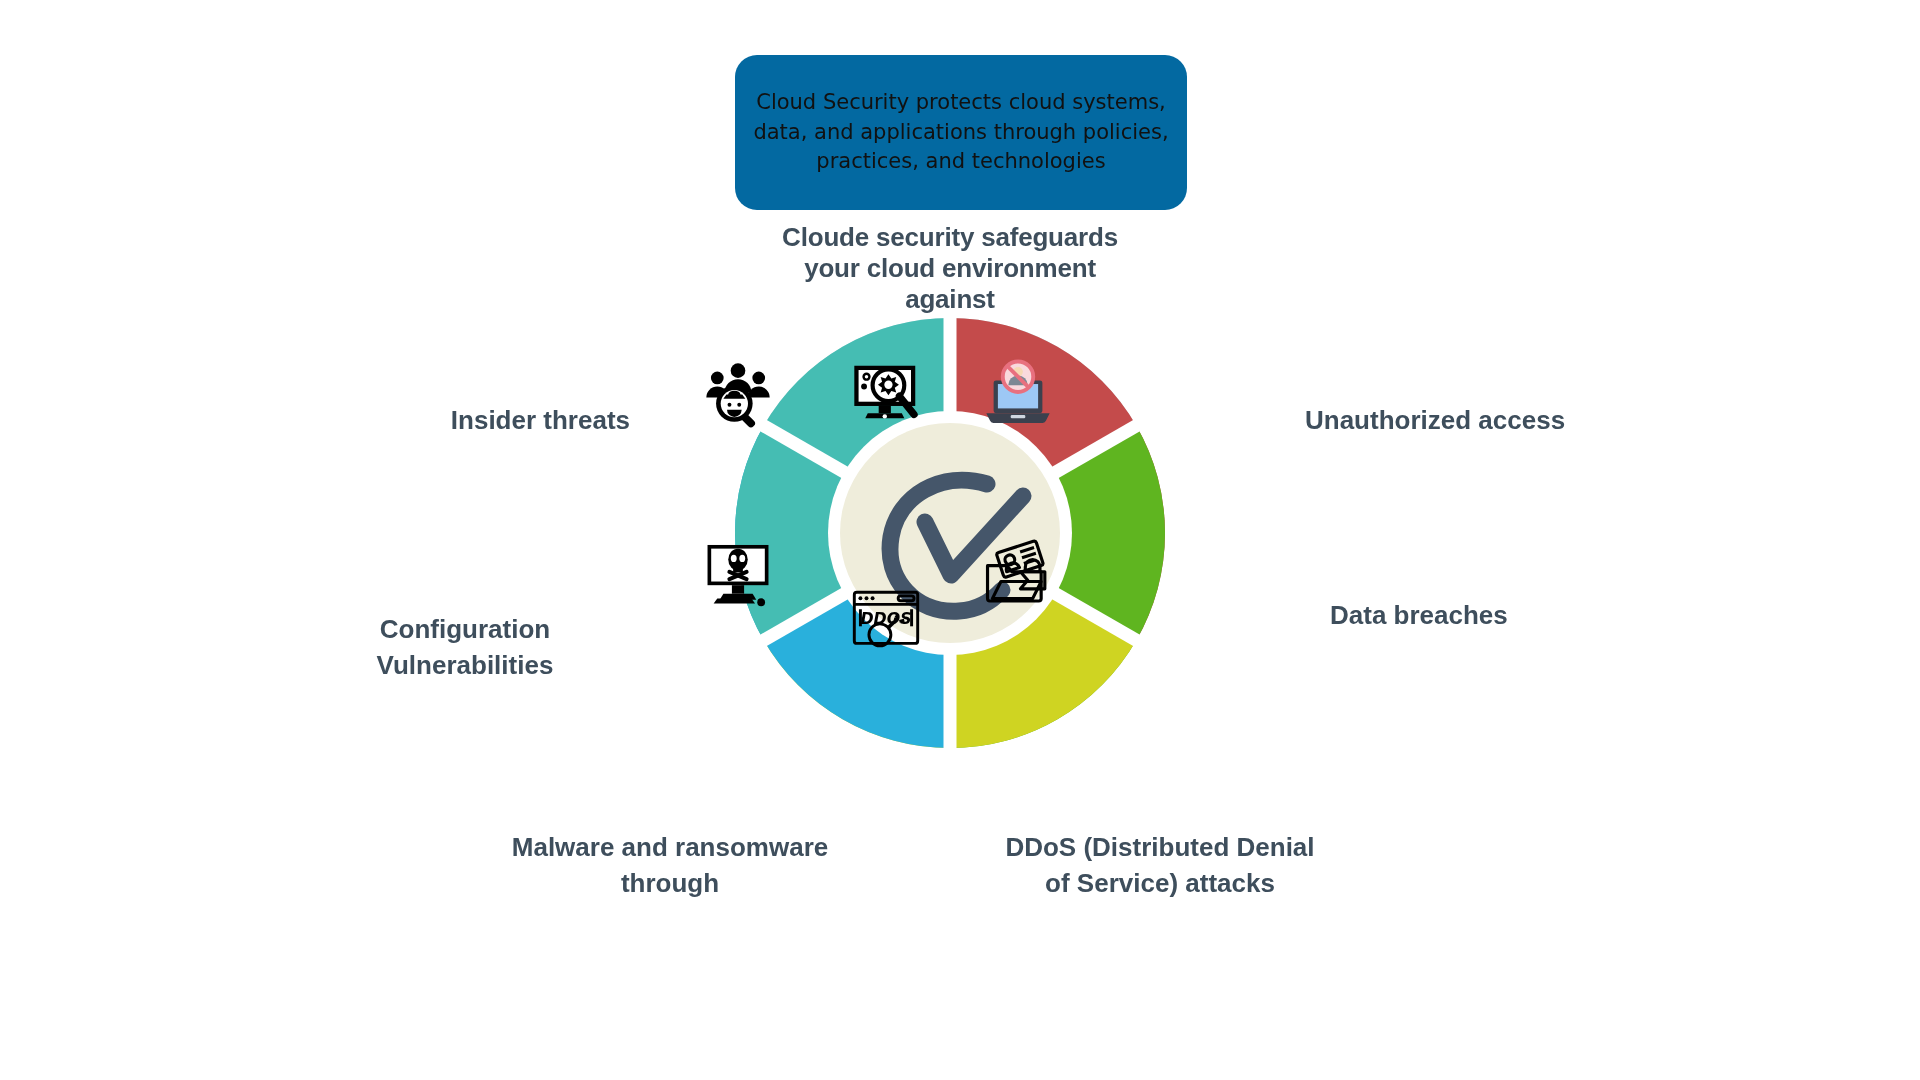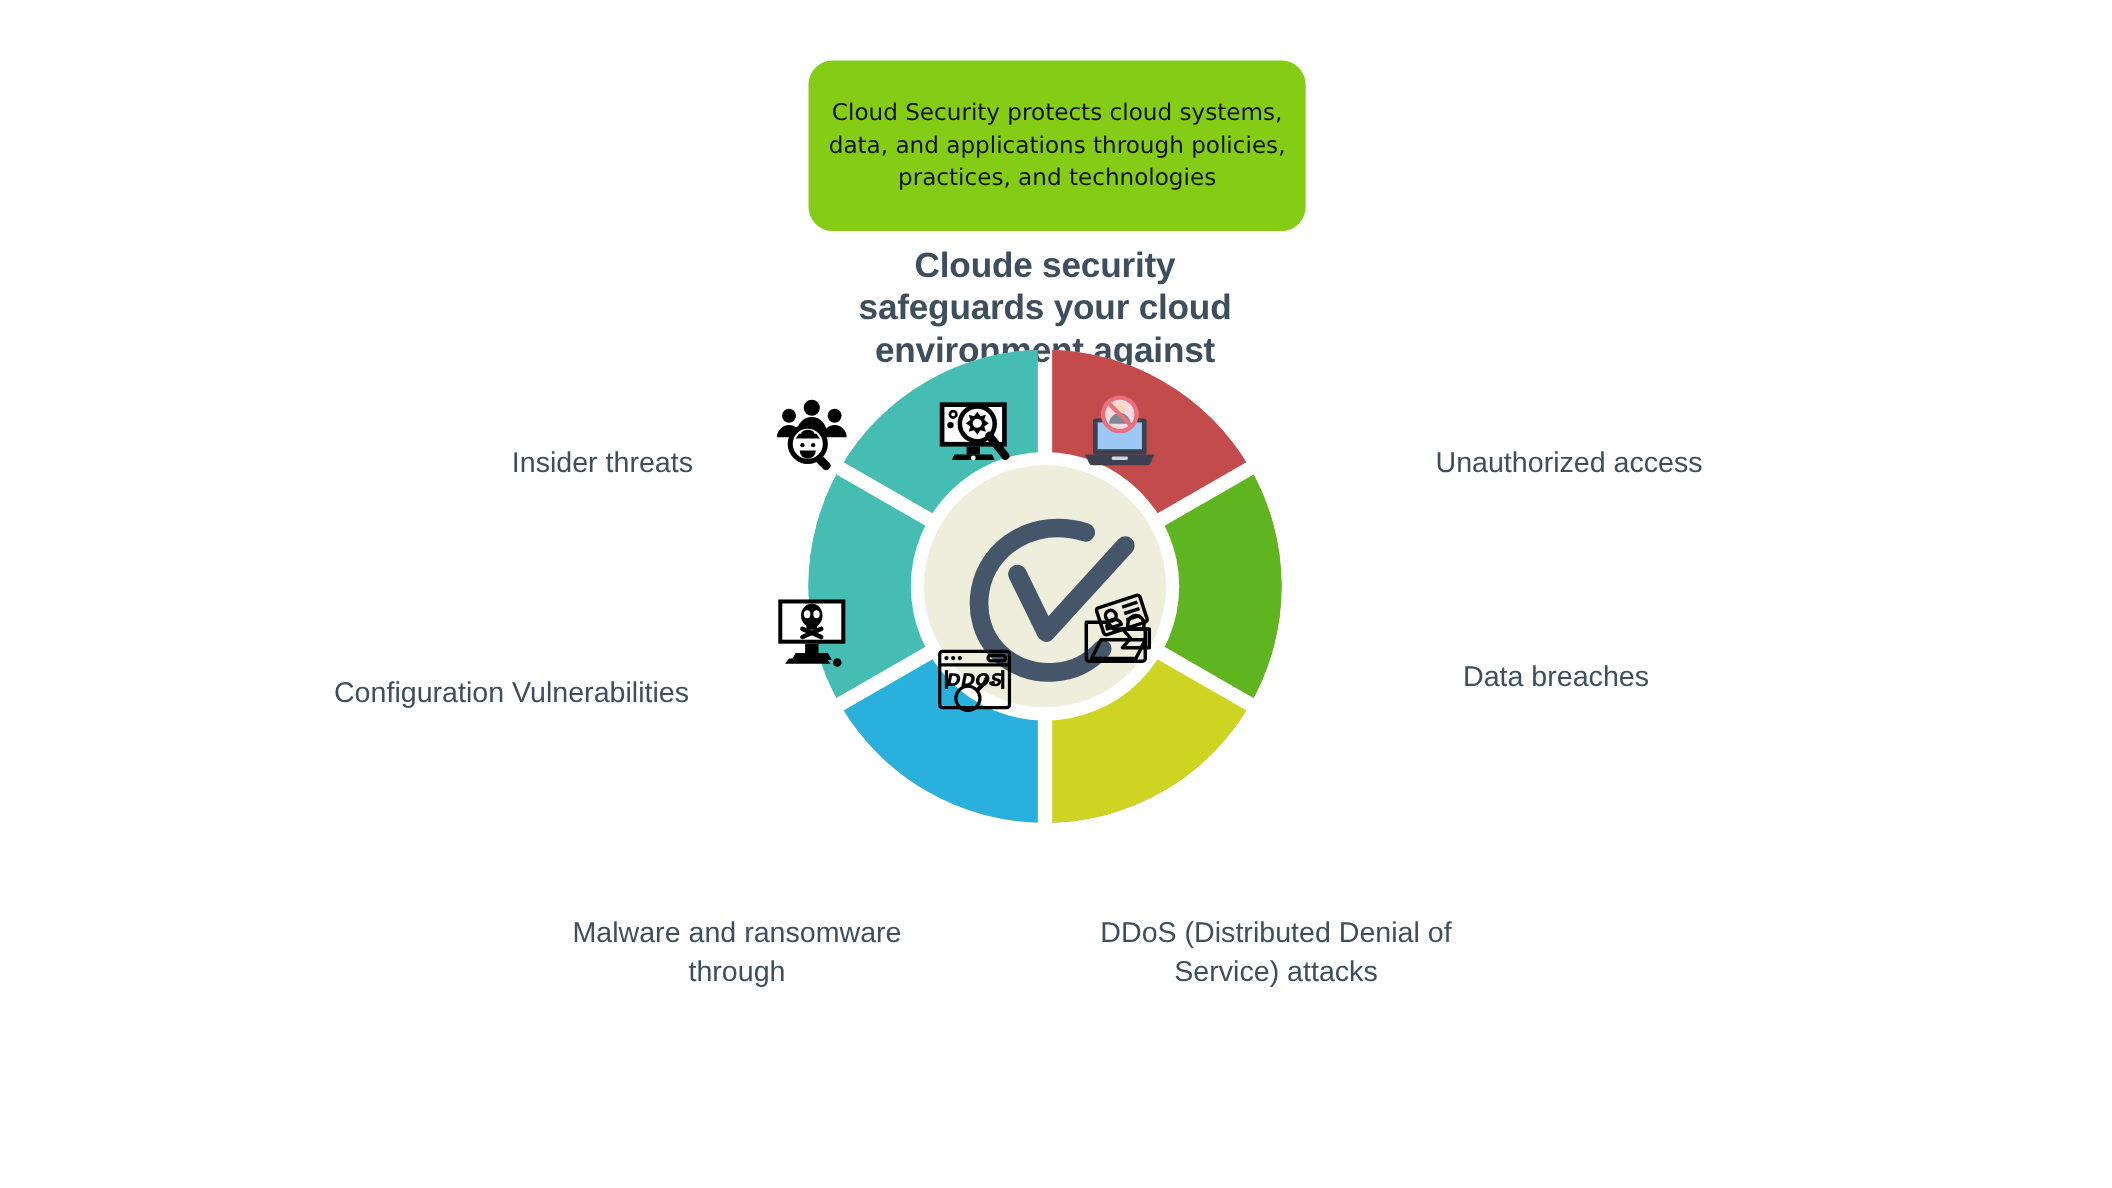--- a/index.html
+++ b/index.html
@@ -7,61 +7,61 @@
     width:1920px;height:1080px;background:#ffffff;
     font-family:"Liberation Sans",sans-serif;
     overflow:hidden;position:relative;
   }
   #stage{position:absolute;left:0;top:0;width:1920px;height:1080px;}
 
   
   .tooltip{
     position:absolute;
     left:735px;top:55px;width:452px;height:155px;
-    background:#84cc16;
+    background:#0369a1;
     border-radius:22px;
     display:flex;align-items:center;justify-content:center;
     box-sizing:border-box;
     padding:22px 18px;
   }
   .tooltip p{
     margin:0;
     font-family:"DejaVu Sans",sans-serif;
     font-size:21px;
     line-height:1.40;
     color:#111111;
     text-align:center;
     font-weight:400;
   }
 
   
   .headline{
     position:absolute;
     left:760px;top:222px;width:380px;
     text-align:center;
-    font-size:32px;
+    font-size:26px;
     font-weight:700;
     line-height:1.20;
     color:#3e4e5c;
     letter-spacing:-0.2px;
   }
 
   
   .wheel{position:absolute;left:735px;top:318px;width:430px;height:430px;}
   .wheel svg{display:block;width:430px;height:430px;overflow:visible;}
 
   
   .segicon{position:absolute;width:78px;height:78px;font-style:italic;}
   .segicon svg{width:100%;height:100%;display:block;}
 
   
   .olabel{
     position:absolute;
     font-size:26px;
-    font-weight:400;
+    font-weight:700;
     color:#3e4e5c;
     line-height:1.38;
   }
   .olabel.left{text-align:right;}
   .olabel.ctr{text-align:center;}
 
   .lbl-insider{left:330px;top:403px;width:300px;}
   .lbl-config{left:300px;top:580px;width:330px;margin-top:32px;}
   .lbl-malware{left:510px;top:830px;width:320px;}
   .lbl-ddos{left:1000px;top:830px;width:320px;}

